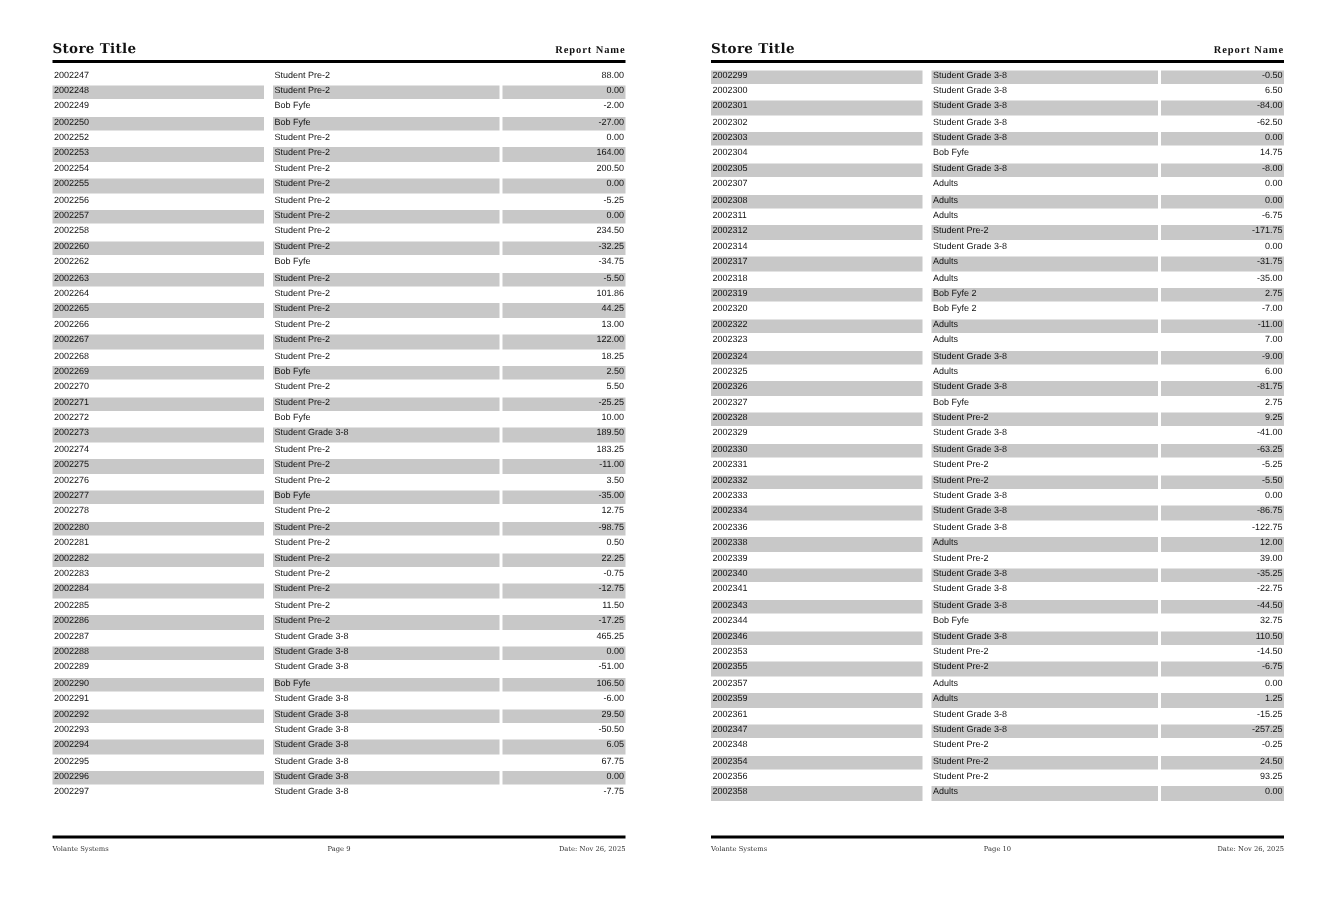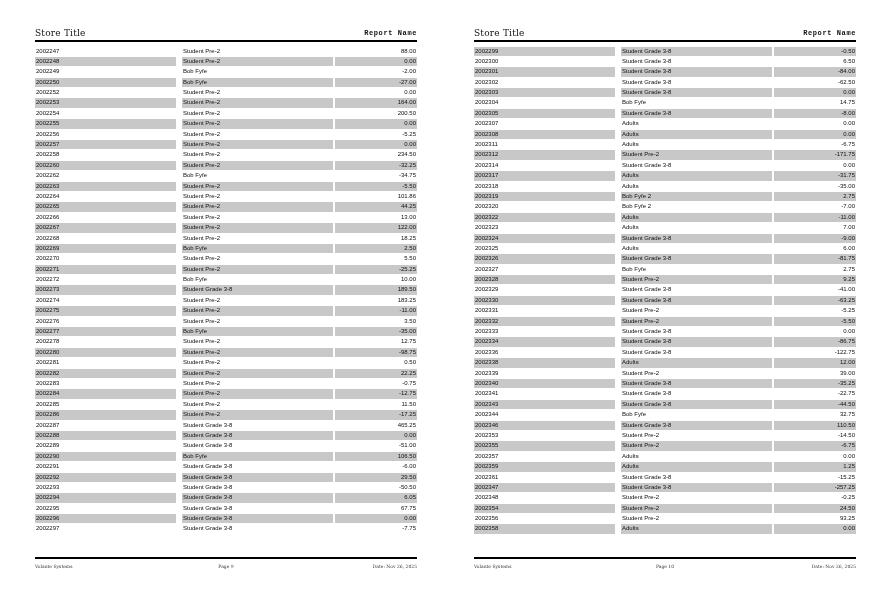--- a/index.html
+++ b/index.html
@@ -1,22 +1,22 @@
 <!DOCTYPE html>
 <html><head>
 <meta charset="utf-8">
 <style>
   html, body { margin: 0; padding: 0; background: #ffffff; }
   body { width: 894px; height: 603px; position: relative; overflow: hidden; font-family: "Liberation Sans", "DejaVu Sans", sans-serif; color: #111; }
   .page { position: absolute; top: 0; width: 382px; height: 603px; }
   .page.left { left: 35px; }
   .page.right { left: 474px; }
   .hdr { position: absolute; top: 28px; left: 0; right: 0; height: 12px; border-bottom: 2px solid #000; }
-  .hdr .title { position: absolute; left: 0; top: 0; font-family: "DejaVu Serif", "Liberation Serif", serif; font-weight: normal; font-size: 9px; letter-spacing: 0.2px; text-align: center; }
-  .hdr .rname { position: absolute; right: 0; top: 1px; font-family: Liberation Mono, monospace; font-weight: bold; font-size: 7px; letter-spacing: 0.6px; }
+  .hdr .title { position: absolute; left: 0; top: 0; font-family: "DejaVu Serif", "Liberation Serif", serif; font-weight: bold; font-size: 9px; letter-spacing: 0.2px; text-align: center; }
+  .hdr .rname { position: absolute; right: 0; top: 1px; font-family: Liberation Serif, serif; font-weight: bold; font-size: 7px; letter-spacing: 0.6px; }
   .rows { position: absolute; top: 46px; left: 0; right: 0; }
   .row { height: 10.4px; display: flex; font-size: 6px; line-height: 10.4px; white-space: nowrap; }
   .row .c1 { width: 140px; padding-left: 1px; }
   .row .gap { width: 6px; }
   .row .c2 { width: 150px; padding-left: 1px; }
   .row .gap2 { width: 2px; }
   .row .c3 { flex: 1; text-align: right; padding-right: 1px; }
   .row.shade .c1, .row.shade .c2, .row.shade .c3 { background: #c8c8c8; }
   .row .c1, .row .c2, .row .c3 { height: 9.4px; margin-top: 0.5px; line-height: 9.4px; }
   .ftr { position: absolute; top: 557px; left: 0; right: 0; border-top: 2px solid #000; }

